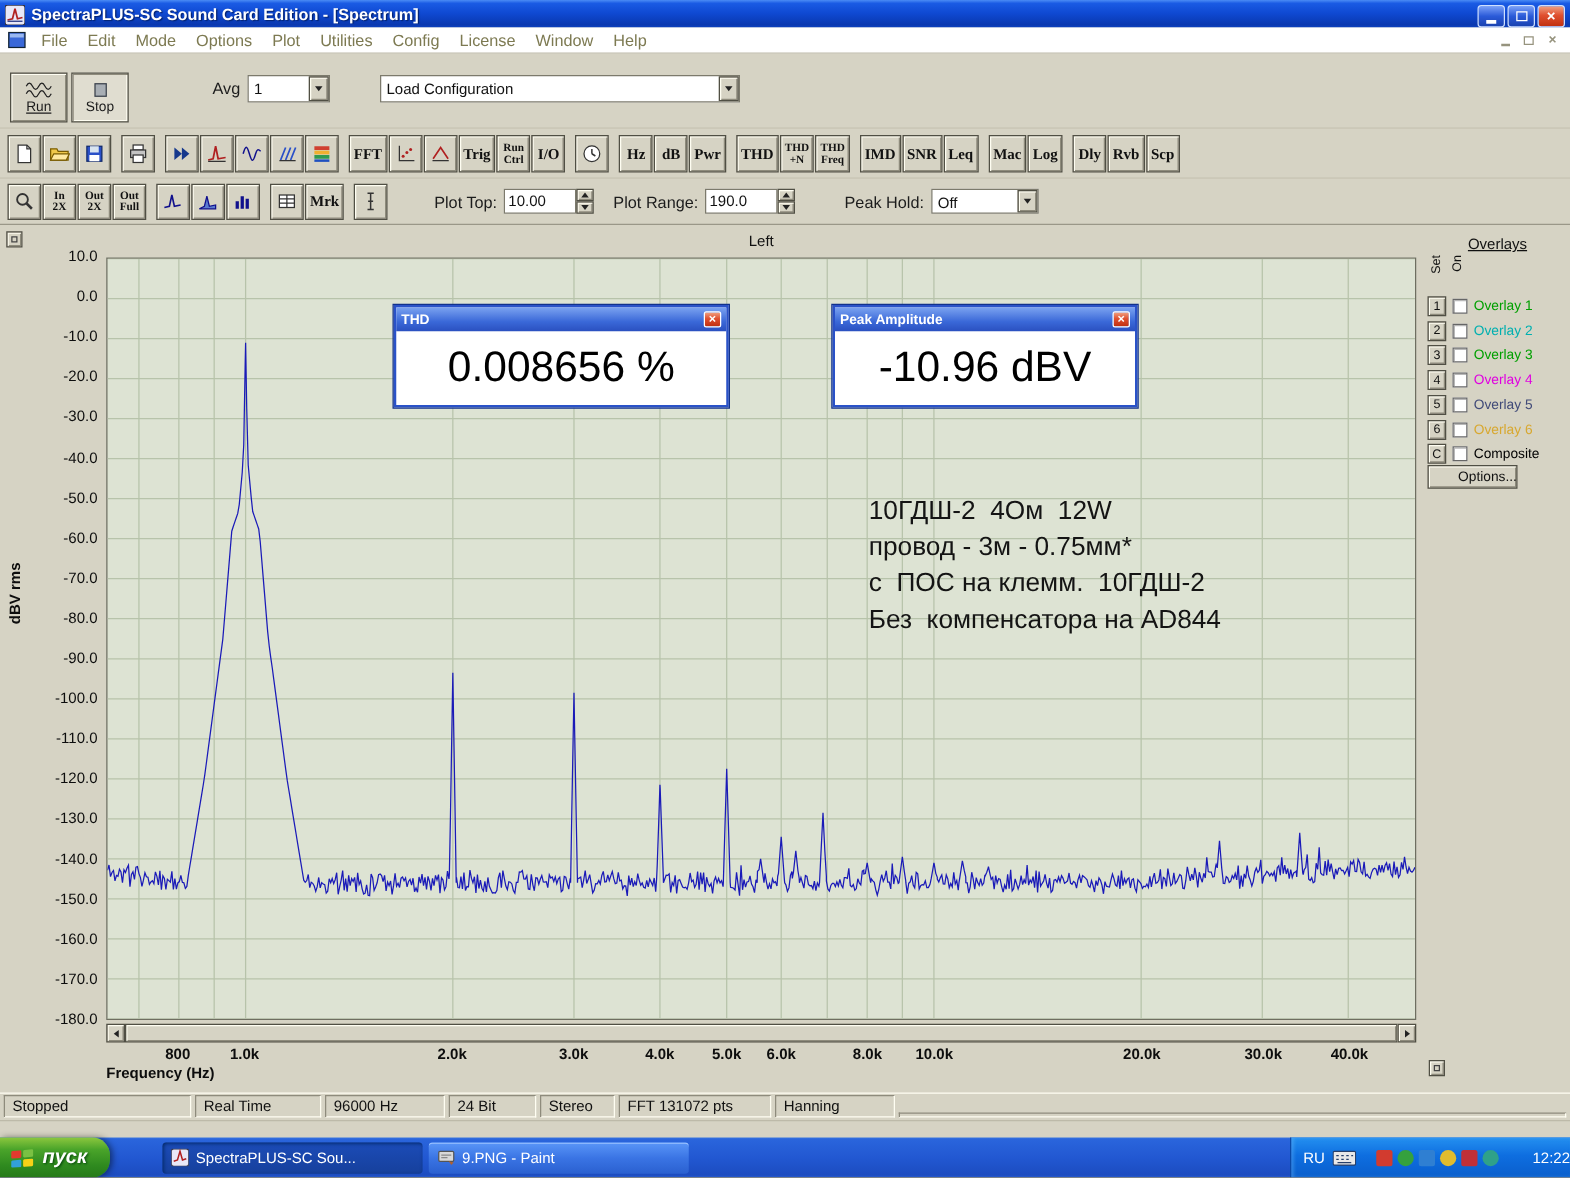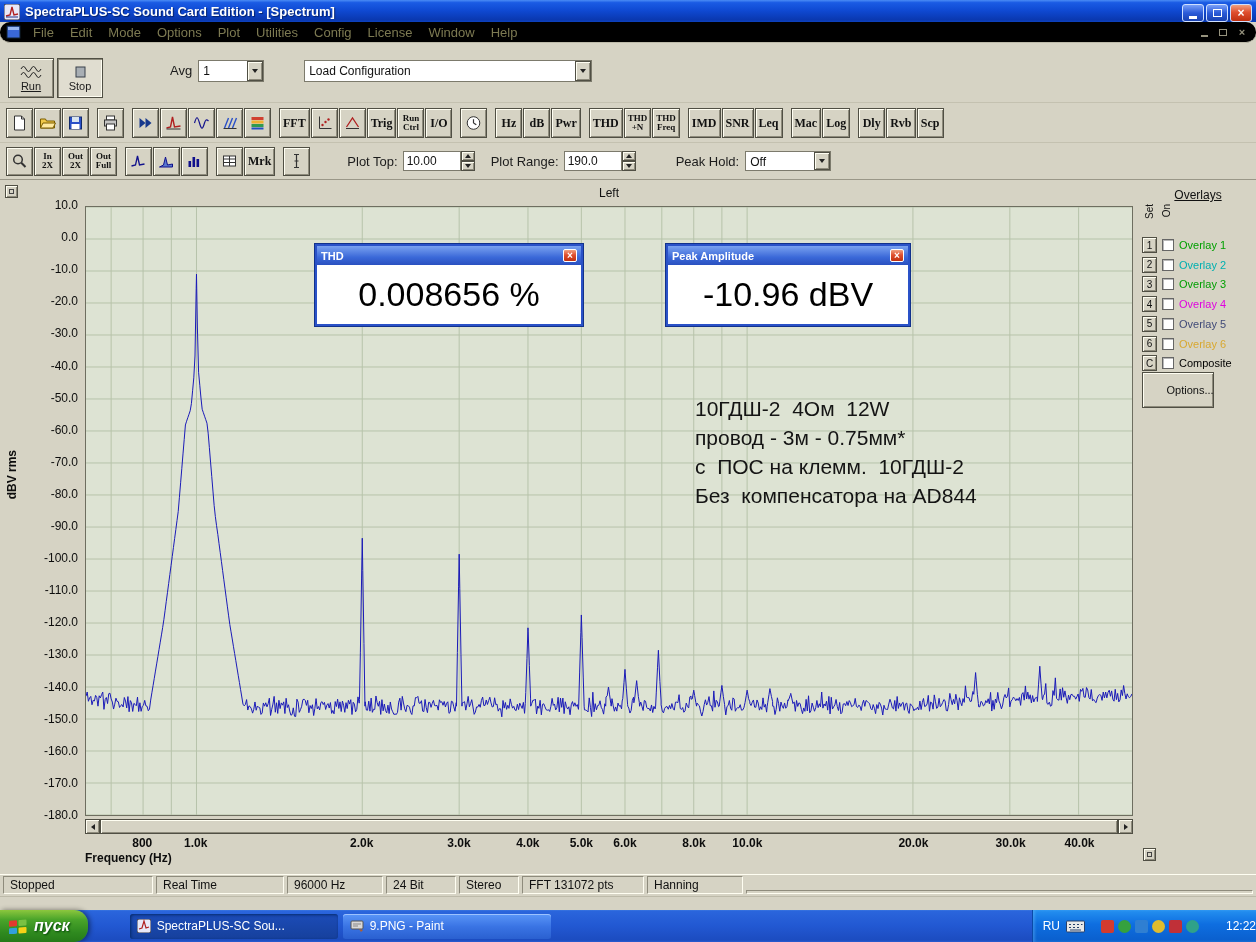--- a/index.html
+++ b/index.html
@@ -14,21 +14,21 @@
 .app-ico svg{width:16px;height:16px;display:block;}
 .title-text{font-size:13px;font-weight:bold;margin-left:5px;text-shadow:1px 1px 1px #03206a;flex:1;white-space:nowrap;overflow:hidden;}
 .win-btns{display:flex;gap:2px;}
 .wbtn{width:22px;height:18px;border-radius:3px;border:1px solid #cfe0ff;display:flex;align-items:center;justify-content:center;color:#fff;
  background:linear-gradient(180deg,#7aa0f8,#2a5ad8 50%,#1a42b0);font-size:12px;font-weight:bold;line-height:10px;}
 .wbtn.close{background:linear-gradient(180deg,#f0a080,#e05030 45%,#c03010);}
 .glyph-min{width:8px;height:3px;background:#fff;margin-top:9px;}
 .glyph-restore{width:9px;height:8px;border:1px solid #fff;background:transparent;}
 
 
-.menubar{position:absolute;left:0;top:22px;width:100%;height:21px;background:#000000;display:flex;align-items:center;padding-left:2px;border-bottom:1px solid #bdbaa9;border-radius:10px;}
+.menubar{position:absolute;left:0;top:22px;width:100%;height:21px;background:#ffffff;display:flex;align-items:center;padding-left:2px;border-bottom:1px solid #bdbaa9;}
 .mdi-ico{margin:0 4px;display:flex;}
 .mdi-ico svg{width:15px;height:14px;}
 .menu-items{display:flex;}
 .menu-item{padding:2px 8px;font-size:13px;color:#7d7a52;}
 .mdi-btns{margin-left:auto;display:flex;gap:3px;margin-right:6px;align-items:center;}
 .mdibtn{width:16px;height:14px;display:flex;align-items:center;justify-content:center;color:#96937e;font-size:11px;font-weight:bold;}
 .g-min{width:7px;height:2px;background:#96937e;margin-top:7px;}
 .g-res{width:8px;height:7px;border:1px solid #96937e;}
 
 
@@ -99,27 +99,27 @@
 
 
 .overlays{position:absolute;left:1140px;top:0;width:116px;height:694px;}
 .ov-title{position:absolute;left:0;top:8px;width:100%;text-align:center;font-size:12px;text-decoration:underline;color:#111;}
 .ov-set{position:absolute;left:4px;top:24px;writing-mode:vertical-rl;transform:rotate(180deg);font-size:10px;color:#111;}
 .ov-on{position:absolute;left:21px;top:24px;writing-mode:vertical-rl;transform:rotate(180deg);font-size:10px;color:#111;}
 .ov-row{position:absolute;left:2px;height:18px;display:flex;align-items:center;}
 .ov-btn{width:15px;height:16px;font-size:10px;display:flex;align-items:center;justify-content:center;color:#111;}
 .ov-cb{width:12px;height:12px;background:#fff;border:1px solid #666;margin-left:5px;box-shadow:inset 1px 1px 0 #b8b8b8;}
 .ov-label{font-size:11px;margin-left:5px;white-space:nowrap;}
-.ov-options{position:absolute;left:2px;top:192px;width:72px;height:36px;font-size:11px;display:flex;align-items:center;justify-content:center;color:#111;padding-left:24px;}
+.ov-options{position:absolute;left:2px;top:192px;width:72px;height:19px;font-size:11px;display:flex;align-items:center;justify-content:center;color:#111;padding-left:24px;}
 .corner-btn.br{position:absolute;left:3px;top:668px;}
 
 
 .statusbar{position:absolute;left:0;top:874px;width:100%;height:22px;background:#d6d3c4;border-top:1px solid #fffef2;display:flex;align-items:flex-end;padding:2px 3px 2px 0;}
 .sb-cell{border:1px solid;border-color:#8e8b7c #fffef2 #fffef2 #8e8b7c;margin-left:3px;font-size:12px;color:#111;padding:1px 6px;white-space:nowrap;overflow:hidden;}
-.sb0{width:150px}.sb1{width:128px}.sb2{width:96px}.sb3{width:70px}.sb4{width:60px}.sb5{width:122px}.sb6{width:96px}
+.sb0{width:150px}.sb1{width:101px}.sb2{width:96px}.sb3{width:70px}.sb4{width:60px}.sb5{width:122px}.sb6{width:96px}
 .sb-fill{flex:1;}
 .winbottom{position:absolute;left:0;top:896px;width:100%;height:14px;background:#d6d3c4;border-top:1px solid #bdbaa9;}
 
 
 .taskbar{position:absolute;left:0;top:910px;width:100%;height:32px;display:flex;align-items:center;
  background:linear-gradient(180deg,#3b77e0 0%,#2a65dc 4%,#2258d2 50%,#1c4cc0 94%,#2a5cd0 100%);}
 .startbtn{height:32px;padding:0 18px 0 8px;border-radius:0 14px 14px 0;display:flex;align-items:center;gap:6px;color:#fff;font-weight:bold;font-style:italic;font-size:16px;
  background:linear-gradient(180deg,#8cc73e 0%,#4aa42a 30%,#2f8a1f 70%,#257a18 100%);box-shadow:2px 0 5px #0007;text-shadow:1px 1px 2px #04460a;}
 .startbtn svg{width:20px;height:16px;}
 .tasks{display:flex;gap:5px;margin-left:42px;}

